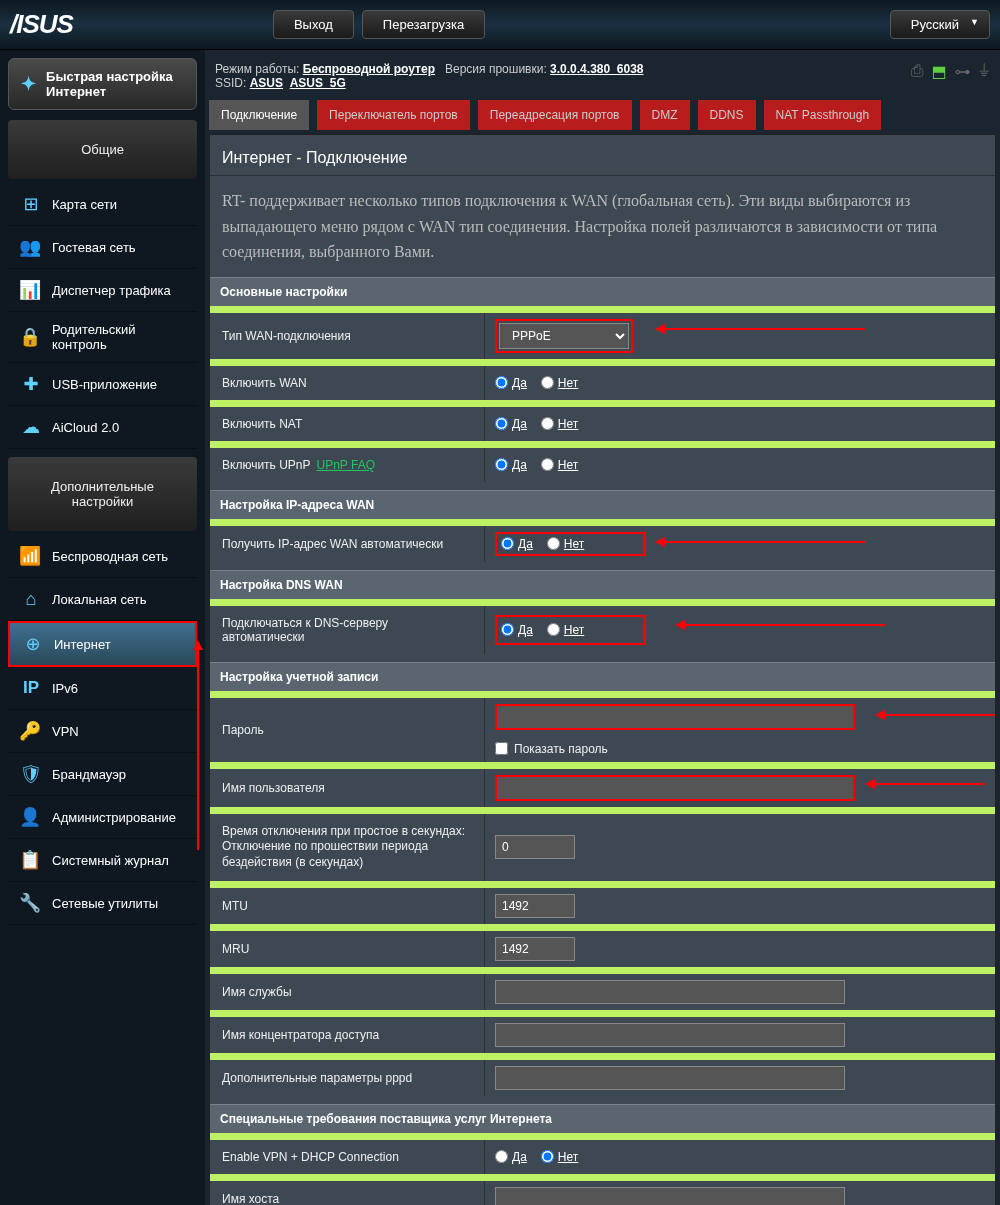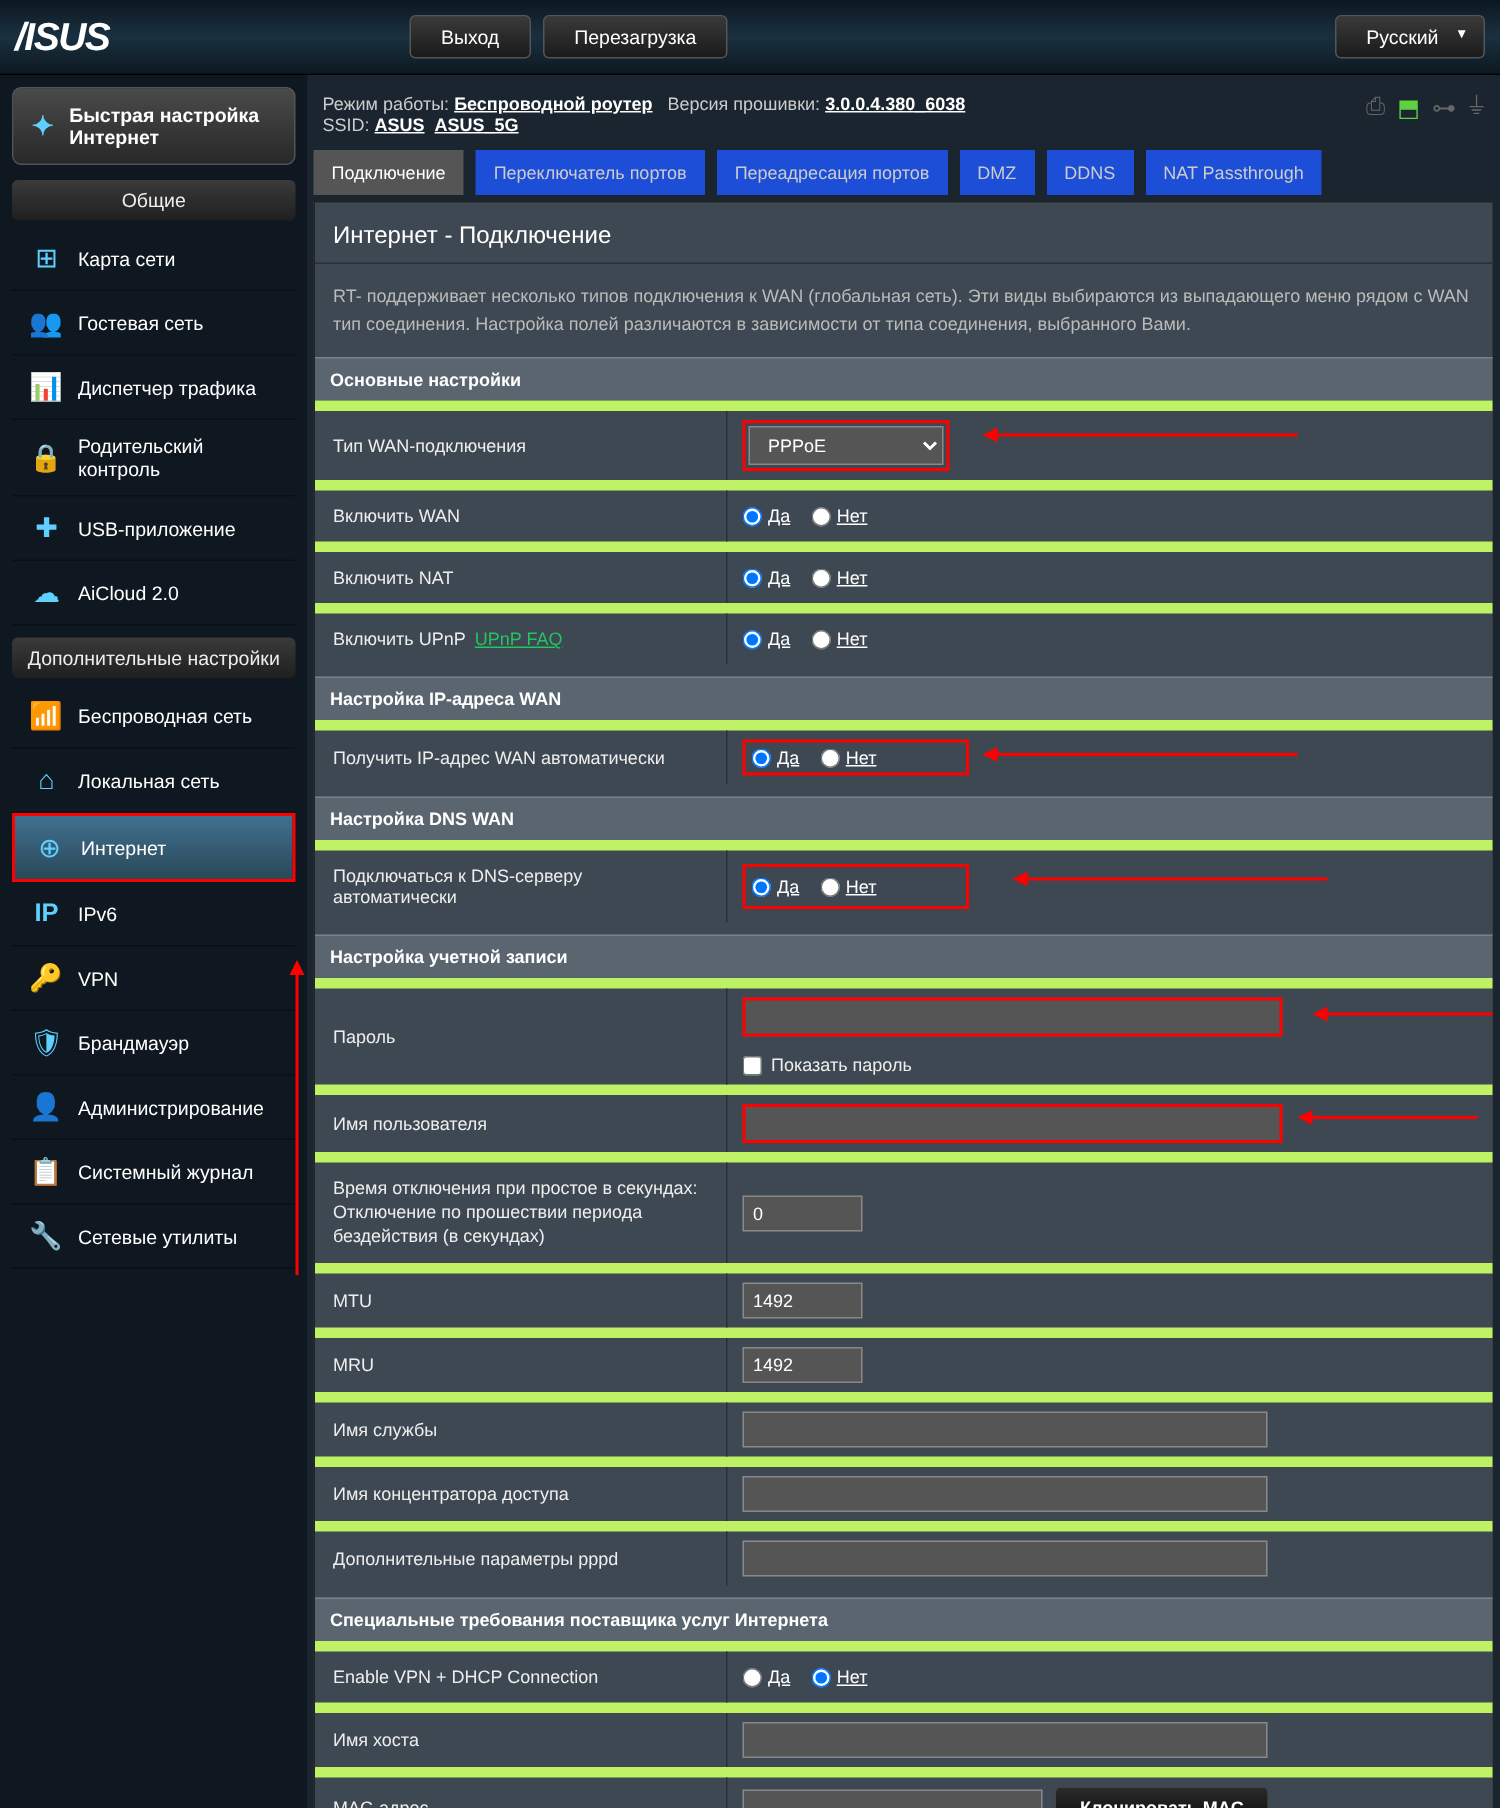--- a/index.html
+++ b/index.html
@@ -70,21 +70,21 @@
   color: #fff;
   font-size: 13px;
   font-weight: bold;
   margin-bottom: 10px;
   cursor: pointer;
 }
 .qis-btn .icon { color: #5fd0ff; font-size: 18px; }
 .section-title {
   background: linear-gradient(180deg, #3a3a3a, #1f1f1f);
   text-align: center;
-  padding: 6px;
+  padding: 22px;
   color: #eee;
   font-size: 13px;
   border-radius: 4px;
   margin-bottom: 4px;
 }
 .nav-item {
   display: flex;
   align-items: center;
   gap: 10px;
   padding: 10px 12px;
@@ -122,44 +122,45 @@
 .info-bar a { color: #fff; text-decoration: underline; font-weight: bold; }
 .status-icons { display: flex; gap: 8px; font-size: 16px; }
 .status-icons span.active { color: #5fd040; }
 .status-icons span { color: #666; }
 .tabs {
   display: flex;
   gap: 8px;
   margin-top: 6px;
 }
 .tab {
-  background: #1d4ed8;
+  background: #b91c1c;
   color: #ccc;
   padding: 8px 12px;
   font-size: 12px;
   cursor: pointer;
 }
 .tab.active { background: #555; color: #fff; }
 .content {
   background: #3d4852;
   border: 1px solid #222;
   margin-top: 4px;
   padding: 0;
 }
 .page-title {
   color: #fff;
   font-size: 16px;
   padding: 14px 12px 8px 12px;
   border-bottom: 1px solid #2a3038;
 }
 .desc {
   color: #bbb;
-  font-size: 12px;
+  font-size: 16px;
   padding: 12px;
   line-height: 1.6;
+  font-family: Liberation Serif, serif;
 }
 .section-hdr {
   background: #5a6570;
   color: #fff;
   font-size: 12px;
   font-weight: bold;
   padding: 7px 10px;
   border-top: 1px solid #768090;
 }
 .form-row {

